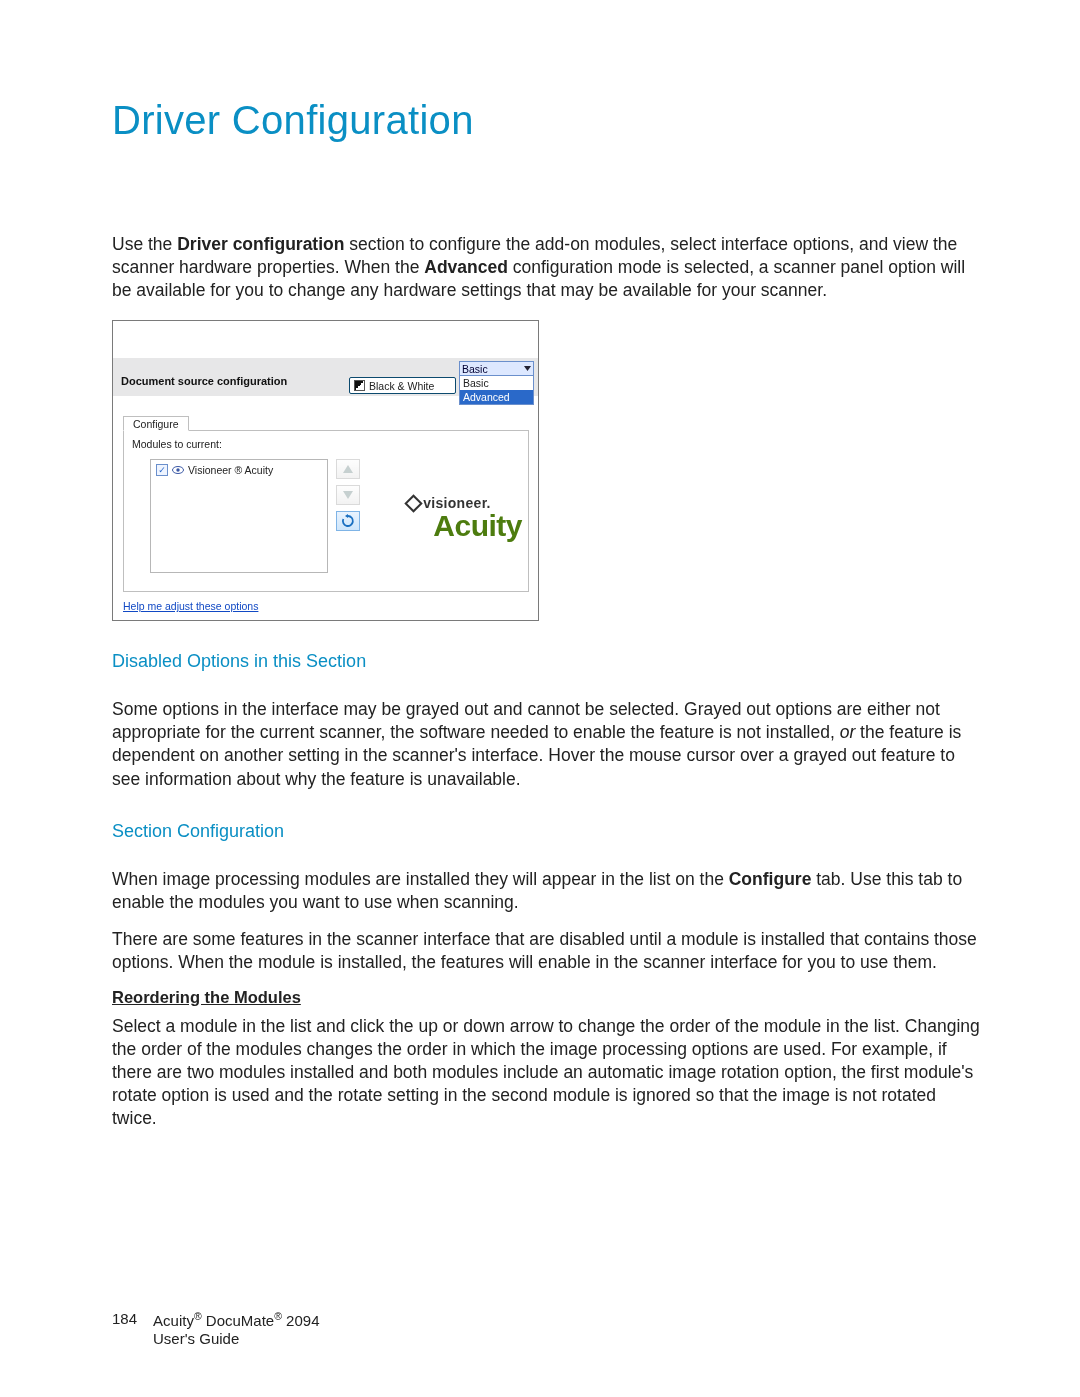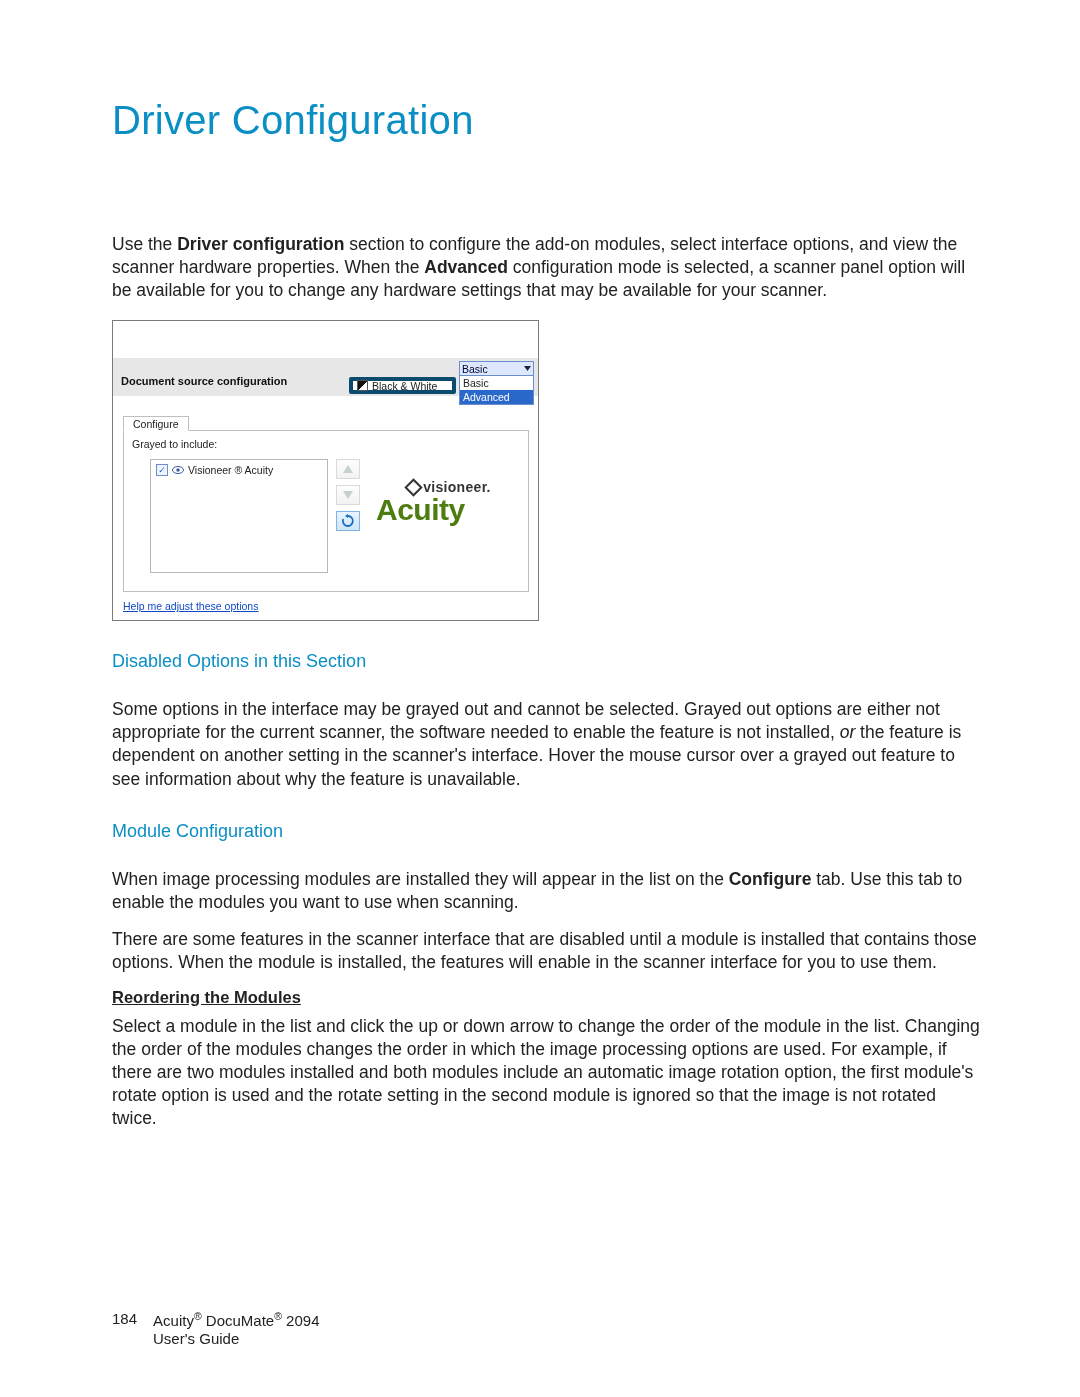--- a/index.html
+++ b/index.html
@@ -9,21 +9,21 @@
   p.body { font-size: 17.5px; line-height: 1.32; margin-bottom: 14px; }
   .bold { font-weight: 700; }
   .italic { font-style: italic; }
   h2.sub { font-size: 18px; font-weight: 400; color: #0a8fc4; margin-top: 30px; margin-bottom: 26px; }
   h3.sub2 { font-size: 16.5px; font-weight: 700; margin-top: 14px; margin-bottom: 8px; text-decoration: underline; }
 
   
   .screenshot-box { width: 427px; border: 1px solid #7a7a7a; margin: 18px 0 6px 0; background: #fff; font-family: "Segoe UI", Tahoma, sans-serif; font-size: 11px; position: relative; }
   .ss-header { background: #e7e7e8; height: 38px; display: flex; align-items: center; padding: 4px 6px 0 8px; position: relative; margin-top: 37px; }
   .ss-header-label { font-weight: 700; color: #111; font-size: 11px; padding-top: 4px; }
-  .ss-bw-pill { position: absolute; top: 19px; left: 236px; width: 107px; height: 17px; background: #fff; border: 4px solid #0c4a6e; border-radius: 2px; display: flex; align-items: center; padding-left: 4px; gap: 4px; font-size: 10.5px; }
+  .ss-bw-pill { position: absolute; top: 19px; left: 236px; width: 107px; height: 17px; background: #fff; border: 1px solid #0c4a6e; border-radius: 2px; display: flex; align-items: center; padding-left: 4px; gap: 4px; font-size: 10.5px; }
   .bw-icon { width: 11px; height: 11px; background: linear-gradient(135deg, #111 50%, #fff 50%); border: 1px solid #555; }
   .ss-combo-wrap { position: absolute; top: 3px; right: 4px; width: 75px; }
   .ss-combo { width: 100%; height: 15px; border: 1px solid #6a8fcc; background: #dde8ff; display: flex; align-items: center; padding: 0 2px; font-size: 10.5px; color: #003; justify-content: space-between; }
   .ss-combo .tri { width: 7px; height: 7px; }
   .ss-combo .tri svg { display:block; }
   .ss-combo-list { position: absolute; top: 17px; right: 4px; width: 75px; border: 1px solid #6a8fcc; background: #fff; font-size: 10.5px; }
   .ss-combo-list div { padding: 0 3px; height: 14px; line-height: 14px; }
   .ss-combo-list div.sel { background: #2a69c9; color: #fff; }
 
   .ss-body { padding: 0; }
@@ -33,21 +33,21 @@
   .ss-mod-label { font-size: 10.5px; margin-bottom: 4px; }
   .ss-listbox { position: absolute; top: 28px; left: 26px; width: 178px; height: 114px; border: 1px solid #b7b7b7; background: #fff; padding: 4px 5px; }
   .ss-list-item { display: flex; align-items: center; gap: 4px; font-size: 10.5px; }
   .ss-check { width: 12px; height: 12px; border: 1px solid #6a8fcc; background: #eef4ff; display: flex; align-items: center; justify-content: center; font-size: 9px; color: #2a69c9; line-height: 1; }
   .eye-icon { width: 12px; height: 8px; }
   .ss-arrow-col { position: absolute; top: 28px; left: 212px; display: flex; flex-direction: column; gap: 6px; }
   .ss-arrow-btn { width: 24px; height: 20px; border: 1px solid #bcbcbc; background: linear-gradient(#fdfdfd,#e9e9e9); display: flex; align-items: center; justify-content: center; }
   .ss-arrow-btn.disabled { opacity: 0.55; }
   .ss-arrow-btn svg { display:block; }
   .ss-refresh { border-color:#7fb4e6; background:linear-gradient(#e9f3fe,#cfe6fb); }
-  .ss-logo-area { position: absolute; top: 48px; left: 252px; width: 146px; text-align: left; }
+  .ss-logo-area { position: absolute; top: 64px; left: 252px; width: 146px; text-align: right; }
   .visioneer-logo { font-size: 14px; font-weight: 700; color: #333; letter-spacing: 0.3px; display:flex; align-items:center; justify-content:center; gap:3px; }
   .visioneer-logo .diamond { width: 13px; height: 13px; transform: rotate(45deg); border: 2px solid #333; }
   .acuity-logo { font-size: 30px; font-weight: 700; color: #4d7c0f; margin-top: -2px; letter-spacing: -0.5px; }
   .ss-help-link { font-size: 10.5px; color: #1149c4; text-decoration: underline; margin: 8px 0 8px 10px; display: inline-block; }
 
   .footer { position: absolute; left: 112px; bottom: 48px; font-size: 15px; display: flex; gap: 16px; }
   .footer .pageno { }
   .footer .doc { line-height: 1.25; }
   .sup { font-size: 0.7em; vertical-align: super; }
 </style>
@@ -81,21 +81,21 @@
       <div class="ss-combo-list">
         <div>Basic</div>
         <div class="sel">Advanced</div>
       </div>
     </div>
 
     <div class="ss-body">
       <div class="ss-tab">
         <span class="ss-tab-label">Configure</span>
         <div class="ss-tab-panel">
-          <div class="ss-mod-label">Grayed to include:</div>
+          <div class="ss-mod-label">Modules to current:</div>
           <div class="ss-listbox">
             <div class="ss-list-item">
               <span class="ss-check">✓</span>
               <span><svg class="eye-icon" viewBox="0 0 12 8">
                     <ellipse cx="6" cy="4" rx="5.5" ry="3.5" fill="none" stroke="#3a58a5" stroke-width="1"></ellipse>
                     <circle cx="6" cy="4" r="1.7" fill="#3a58a5"></circle>
                   </svg></span>
               <span>Visioneer ® Acuity</span>
             </div>
           </div>
@@ -128,21 +128,21 @@
       </div>
       <a class="ss-help-link">Help me adjust these options</a>
     </div>
   </div>
 
   <h2 class="sub">Disabled Options in this Section</h2>
   <p class="body">
     <span>Some options in the interface may be grayed out and cannot be selected. Grayed out options are either not appropriate for the current scanner, the software needed to enable the feature is not installed, </span><span class="italic">or</span><span> the feature is dependent on another setting in the scanner's interface. Hover the mouse cursor over a grayed out feature to see information about why the feature is unavailable.</span>
   </p>
 
-  <h2 class="sub">Module Configuration</h2>
+  <h2 class="sub">Section Configuration</h2>
   <p class="body">
     <span>When image processing modules are installed they will appear in the list on the </span><span class="bold">Configure</span><span> tab. Use this tab to enable the modules you want to use when scanning.</span>
   </p>
   <p class="body">There are some features in the scanner interface that are disabled until a module is installed that contains those options. When the module is installed, the features will enable in the scanner interface for you to use them.</p>
 
   <h3 class="sub2">Reordering the Modules</h3>
   <p class="body">Select a module in the list and click the up or down arrow to change the order of the module in the list. Changing the order of the modules changes the order in which the image processing options are used. For example, if there are two modules installed and both modules include an automatic image rotation option, the first module's rotate option is used and the rotate setting in the second module is ignored so that the image is not rotated twice.</p>
 </div>
 
 <div class="footer">

